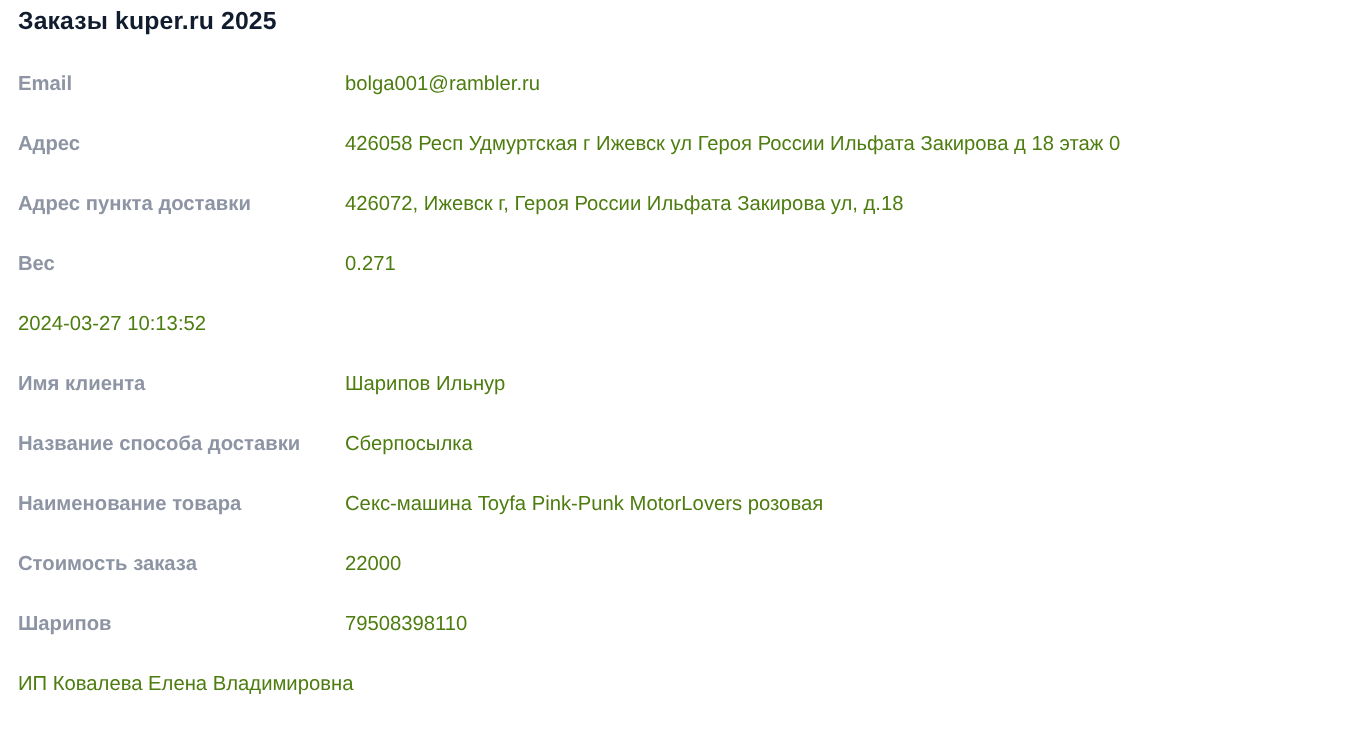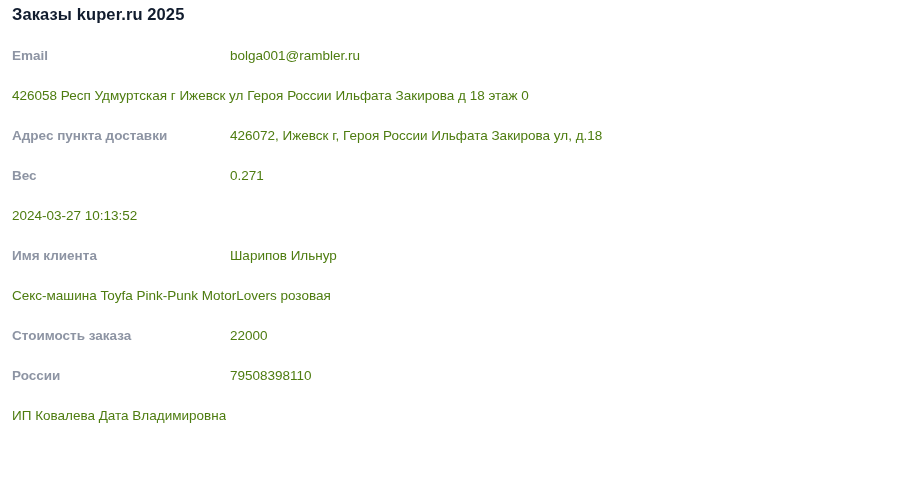--- a/index.html
+++ b/index.html
@@ -64,20 +64,21 @@
   <div class="page-title">Заказы kuper.ru 2025</div>
 
   <div class="fields">
 
     <div class="field-row">
       <div class="field-label">Email</div>
       <div class="field-value">bolga001@rambler.ru</div>
     </div>
 
     <div class="field-row">
+      <div class="field-label">Адрес</div>
       <div class="field-value">426058 Респ Удмуртская г Ижевск ул Героя России Ильфата Закирова д 18 этаж 0</div>
     </div>
 
     <div class="field-row">
       <div class="field-label">Адрес пункта доставки</div>
       <div class="field-value">426072, Ижевск г, Героя России Ильфата Закирова ул, д.18</div>
     </div>
 
     <div class="field-row">
       <div class="field-label">Вес</div>
@@ -86,33 +87,38 @@
 
     <div class="field-row">
       <div class="field-value">2024-03-27 10:13:52</div>
     </div>
 
     <div class="field-row">
       <div class="field-label">Имя клиента</div>
       <div class="field-value">Шарипов Ильнур</div>
     </div>
 
+    <div class="field-row">
+      <div class="field-label">Название способа доставки</div>
+      <div class="field-value">Сберпосылка</div>
+    </div>
 
     <div class="field-row">
+      <div class="field-label">Наименование товара</div>
       <div class="field-value">Секс-машина Toyfa Pink-Punk MotorLovers розовая</div>
     </div>
 
     <div class="field-row">
       <div class="field-label">Стоимость заказа</div>
       <div class="field-value">22000</div>
     </div>
 
     <div class="field-row">
-      <div class="field-label">России</div>
+      <div class="field-label">Шарипов</div>
       <div class="field-value">79508398110</div>
     </div>
 
     <div class="field-row">
-      <div class="field-value">ИП Ковалева Дата Владимировна</div>
+      <div class="field-value">ИП Ковалева Елена Владимировна</div>
     </div>
 
   </div>
 </div>
 
 </body></html>

